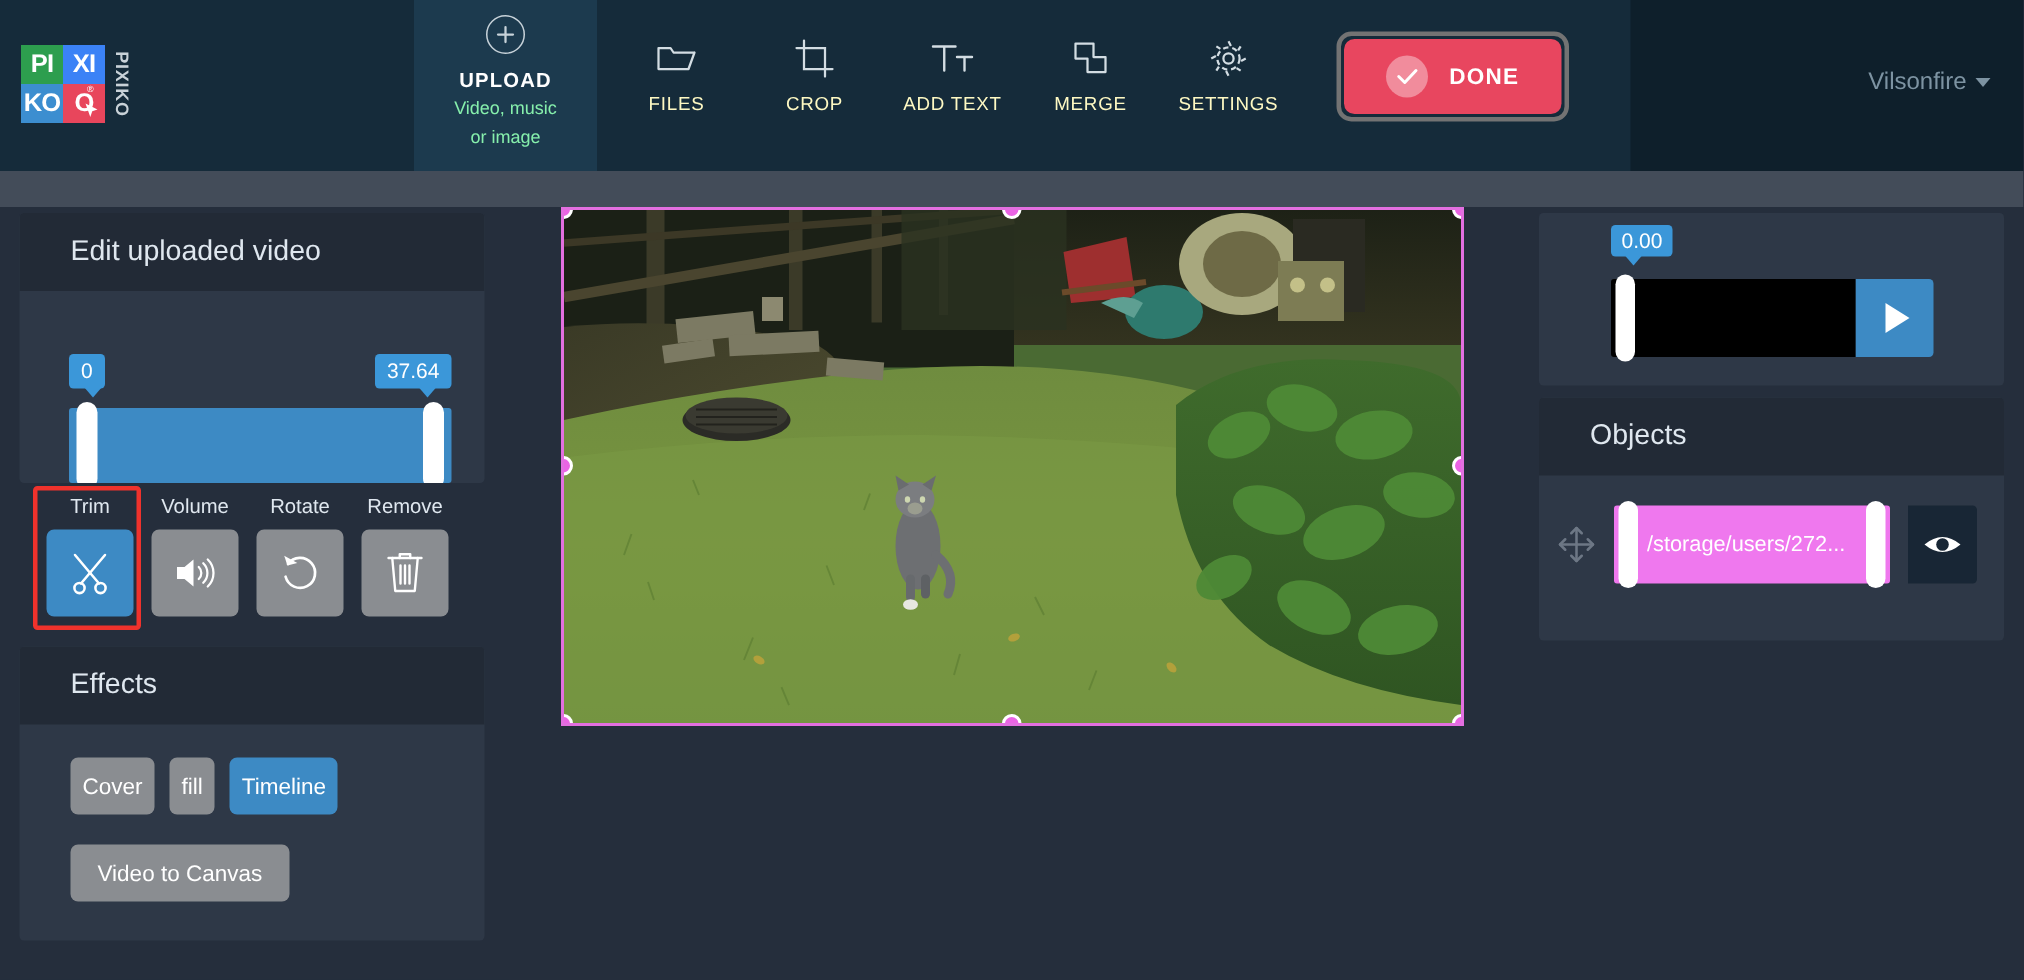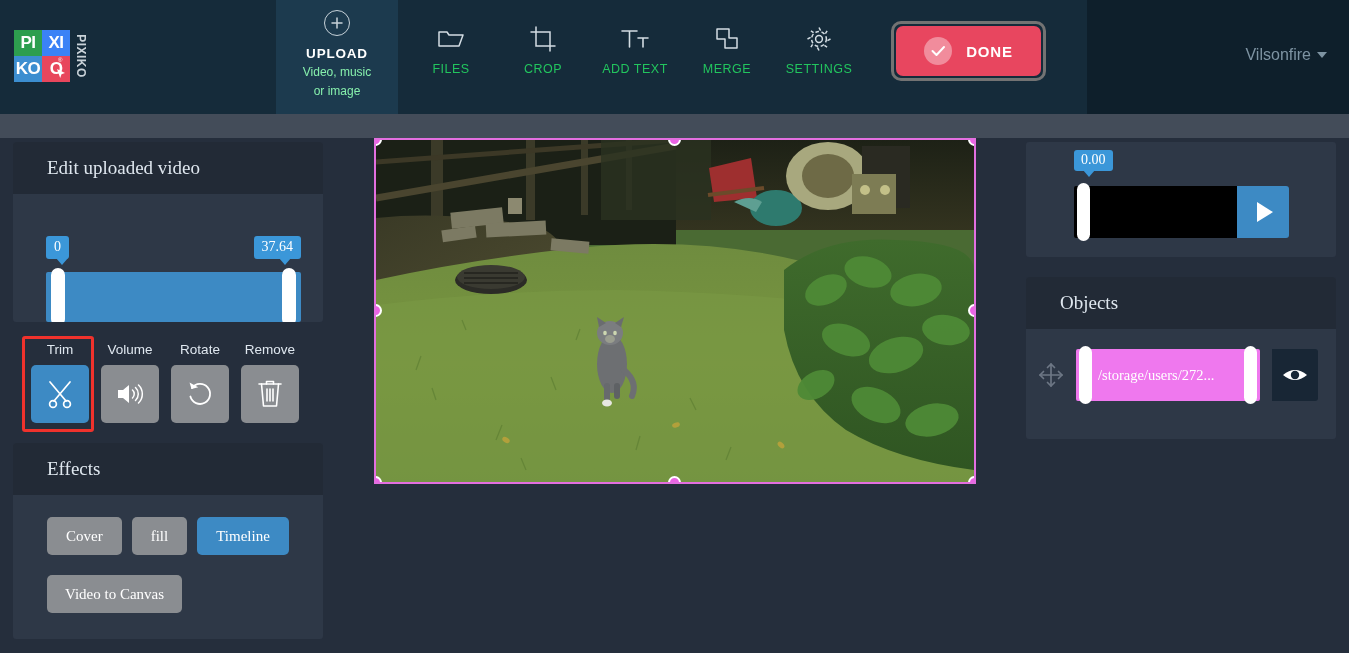--- a/index.html
+++ b/index.html
@@ -32,40 +32,40 @@
   .upload-tab { position: absolute; left: 276px; top: 0; width: 122px; height: 114px;
     background: #1c3a4e; display: flex; flex-direction: column; align-items: center; padding-top: 10px; cursor: pointer; }
   .plus-circle { width: 26px; height: 26px; border: 1.6px solid #c7d2d9; border-radius: 50%;
     display: flex; align-items: center; justify-content: center; margin-bottom: 10px; }
   .upload-title { color: #ffffff; font-size: 13.5px; font-weight: bold; letter-spacing: 0.8px; }
   .upload-sub { color: #86efac; font-size: 12px; line-height: 15px; text-align: center; margin-top: 4px; }
 
   .tools { position: absolute; left: 405px; top: 22px; display: flex; gap: 0; }
   .tool { width: 92px; display: flex; flex-direction: column; align-items: center; cursor: pointer; }
   .tool-ico { height: 34px; display: flex; align-items: center; justify-content: center; }
-  .tool-lbl { color: #22c55e; font-size: 12.5px; letter-spacing: 0.5px; margin-top: 6px; }
+  .tool-lbl { color: #fef9c3; font-size: 12.5px; letter-spacing: 0.5px; margin-top: 6px; }
 
   .done-wrap { position: absolute; left: 891px; top: 21px; width: 155px; height: 60px;
     border: 3px solid #737373; border-radius: 10px; padding: 2px; }
   .done-btn { width: 100%; height: 100%; background: #e8465f; border-radius: 7px;
     display: flex; align-items: center; justify-content: center; gap: 14px; cursor: pointer; border: none; }
   .done-check { width: 28px; height: 28px; border-radius: 50%; background: rgba(255,255,255,0.38);
     display: flex; align-items: center; justify-content: center; }
   .done-lbl { color: #fff; font-size: 15px; font-weight: bold; letter-spacing: 0.8px; }
 
   .user-menu { position: absolute; right: 22px; top: 46px; display: flex; align-items: center; gap: 6px; cursor: pointer; }
   .user-name { color: #7d93a2; font-size: 16px; }
   .caret { width: 0; height: 0; border-left: 5px solid transparent; border-right: 5px solid transparent;
     border-top: 6px solid #7d93a2; }
 
   .subbar { position: absolute; left: 0; top: 114px; width: 1349px; height: 24px; background: #434c59; }
 
   
   .left-panel { position: absolute; left: 13px; top: 142px; width: 310px; }
-  .card { background: #2e3847; border-radius: 3px; margin-bottom: 20px; overflow: hidden; font-family: Liberation Serif, serif; }
+  .card { background: #2e3847; border-radius: 3px; margin-bottom: 8px; overflow: hidden; }
   .card-head { background: #222a36; height: 52px; display: flex; align-items: center; padding-left: 34px; }
   .card-title { color: #dfe7ef; font-size: 19px; }
 
   .trim-body { padding: 26px 30px 26px 30px; height: 128px; position: relative; }
   .range { position: absolute; left: 33px; top: 78px; width: 255px; height: 50px; }
   .range-fill { position: absolute; left: 0; top: 0; width: 100%; height: 50px; background: #3d8ac4; border-radius: 2px; }
   .range-knob { position: absolute; top: -4px; width: 14px; height: 58px; background: #fff; border-radius: 7px; }
   .range-knob.left { left: 5px; }
   .range-knob.right { right: 5px; }
   .bub { position: absolute; background: #3b97d9; color: #fff; font-size: 14px;
@@ -82,21 +82,21 @@
   .tcell-lbl { color: #dfe7ef; font-size: 13.5px; margin-bottom: 8px; }
   .tbtn { width: 58px; height: 58px; border-radius: 5px; background: #8a8d91;
     display: flex; align-items: center; justify-content: center; cursor: pointer; border: none; }
   .tbtn.active { background: #3d8ac4; }
   .annot-trim { position: absolute; left: 9px; top: -6px; width: 72px; height: 96px;
     border: 3px solid #f0322c; border-radius: 3px; pointer-events: none; }
 
   .effects-body { padding: 22px 0 26px 34px; }
   .chips { display: flex; gap: 10px; margin-bottom: 20px; }
   .chip { background: #8a8d91; color: #fff; border: none; border-radius: 5px;
-    height: 38px; padding: 0 19px; font-size: 15px; cursor: pointer; font-family: inherit; }
+    height: 38px; padding: 0 8px; font-size: 15px; cursor: pointer; font-family: inherit; }
   .chip.active { background: #3d8ac4; }
   .chip.wide { padding: 0 18px; }
 
   
   .stage { position: absolute; left: 374px; top: 138px; width: 602px; height: 346px; }
   .video { position: absolute; inset: 0; border: 2px solid #e36fe0; overflow: hidden; background: #4a6a33; }
   .handle { position: absolute; width: 13px; height: 13px; border-radius: 50%;
     background: #ea64e4; border: 2px solid #ffffff; cursor: pointer; }
   .h-tl { left: -7px; top: -7px; } .h-tc { left: 50%; margin-left: -7px; top: -7px; }
   .h-tr { right: -7px; top: -7px; } .h-ml { left: -7px; top: 50%; margin-top: -7px; }

